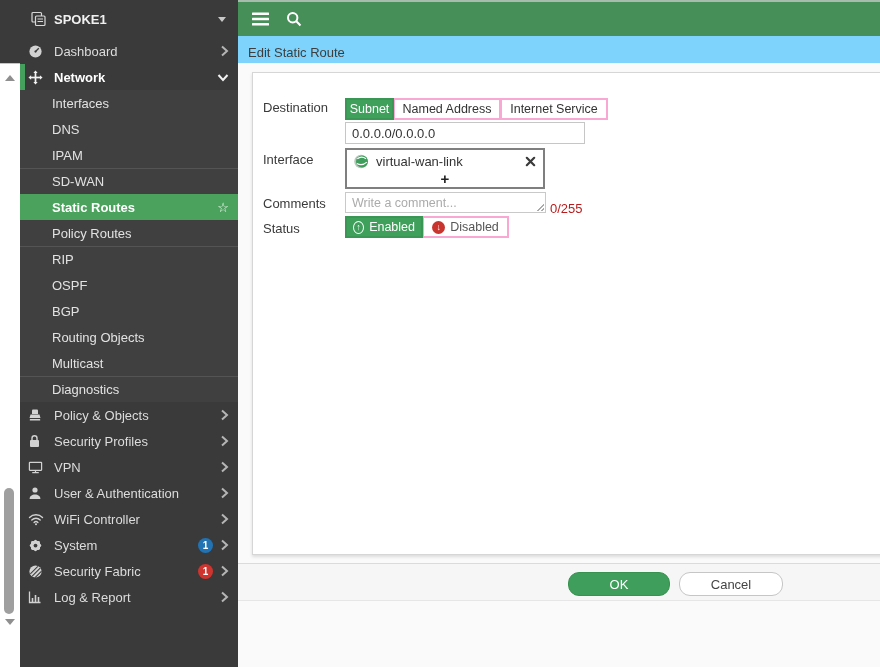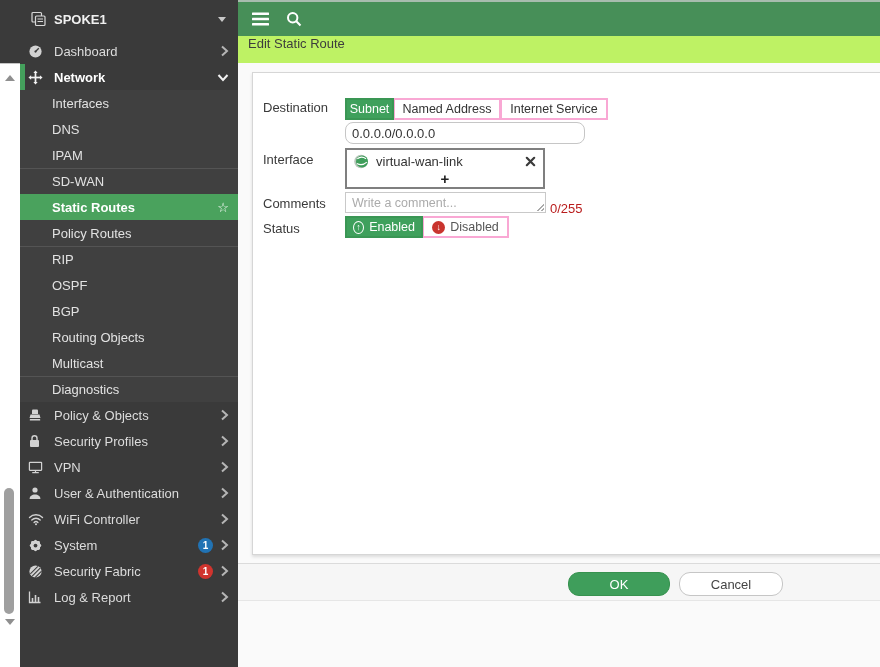--- a/index.html
+++ b/index.html
@@ -37,22 +37,22 @@
         border-bottom:6px solid #8f8f8f;}
   .tri-down{position:absolute;left:5px;top:555px;width:0;height:0;
         border-left:5px solid transparent;border-right:5px solid transparent;
         border-top:6px solid #8f8f8f;}
   .thumb{position:absolute;left:4px;top:424px;width:10px;height:126px;background:#9f9f9f;border-radius:6px;}
 
   
   .topbar{position:absolute;left:238px;top:0;width:642px;height:36px;background:#478f58;
         border-top:2px solid #a8bcae;box-sizing:border-box;display:flex;align-items:center;}
   .tbicon{margin-left:10px;display:flex;align-items:center;cursor:pointer;padding:4px;}
-  .titlebar{position:absolute;left:238px;top:36px;width:642px;height:34px;background:#bef264;
-        border-bottom:1px solid #d0d0d0;box-sizing:border-box;display:flex;align-items:flex-start;
+  .titlebar{position:absolute;left:238px;top:36px;width:642px;height:34px;background:#7dd3fc;
+        border-bottom:1px solid #d0d0d0;box-sizing:border-box;display:flex;align-items:center;
         padding-left:10px;font-size:13px;color:#3d3d3d;}
 
   
   .content{position:absolute;left:238px;top:63px;width:642px;height:604px;background:#fafafa;}
   .panel{position:absolute;left:14px;top:9px;width:640px;height:481px;background:#fff;
         border:1px solid #d6d6d6;box-shadow:0 2px 3px rgba(0,0,0,.12);}
   .flabel{position:absolute;left:10px;font-size:13px;color:#3a3a3a;}
 
   .seg{position:absolute;display:flex;}
   .seg .sbtn{box-sizing:border-box;height:22px;border:2px solid #f9a8d4;background:#fff;color:#333;
@@ -357,21 +357,21 @@
 
   <div class="content">
     <div class="panel">
 
       <span class="flabel" style="top:27px;">Destination</span>
       <div class="seg" style="left:92px;top:25px;">
         <button class="sbtn sel" style="width:49px;">Subnet</button>
         <button class="sbtn" style="width:108px;">Named Address</button>
         <button class="sbtn" style="width:108px;">Internet Service</button>
       </div>
-      <input class="txtinput" style="left: 92px; top: 49px; width: 240px; border-radius: 8px;" value="0.0.0.0/0.0.0.0">
+      <input class="txtinput" style="left: 92px; top: 49px; width: 240px;" value="0.0.0.0/0.0.0.0">
 
       <span class="flabel" style="top:79px;">Interface</span>
       <div class="ifacebox">
         <div class="ifitem">
           <span style="display:flex;">
             <svg width="15" height="15" viewBox="0 0 15 15">
                 <circle cx="7" cy="7.5" r="6.8" fill="#b9c7bc"></circle>
                 <circle cx="8" cy="7.5" r="6" fill="#3f9e5b"></circle>
                 <path d="M2.8 9.5c3.3 1.8 7.2 1.2 10-1.4M3.3 4.8c2.4-1.9 5.8-2.1 8.7-0.1" fill="none" stroke="#fff" stroke-width="1.1"></path>
               </svg>

